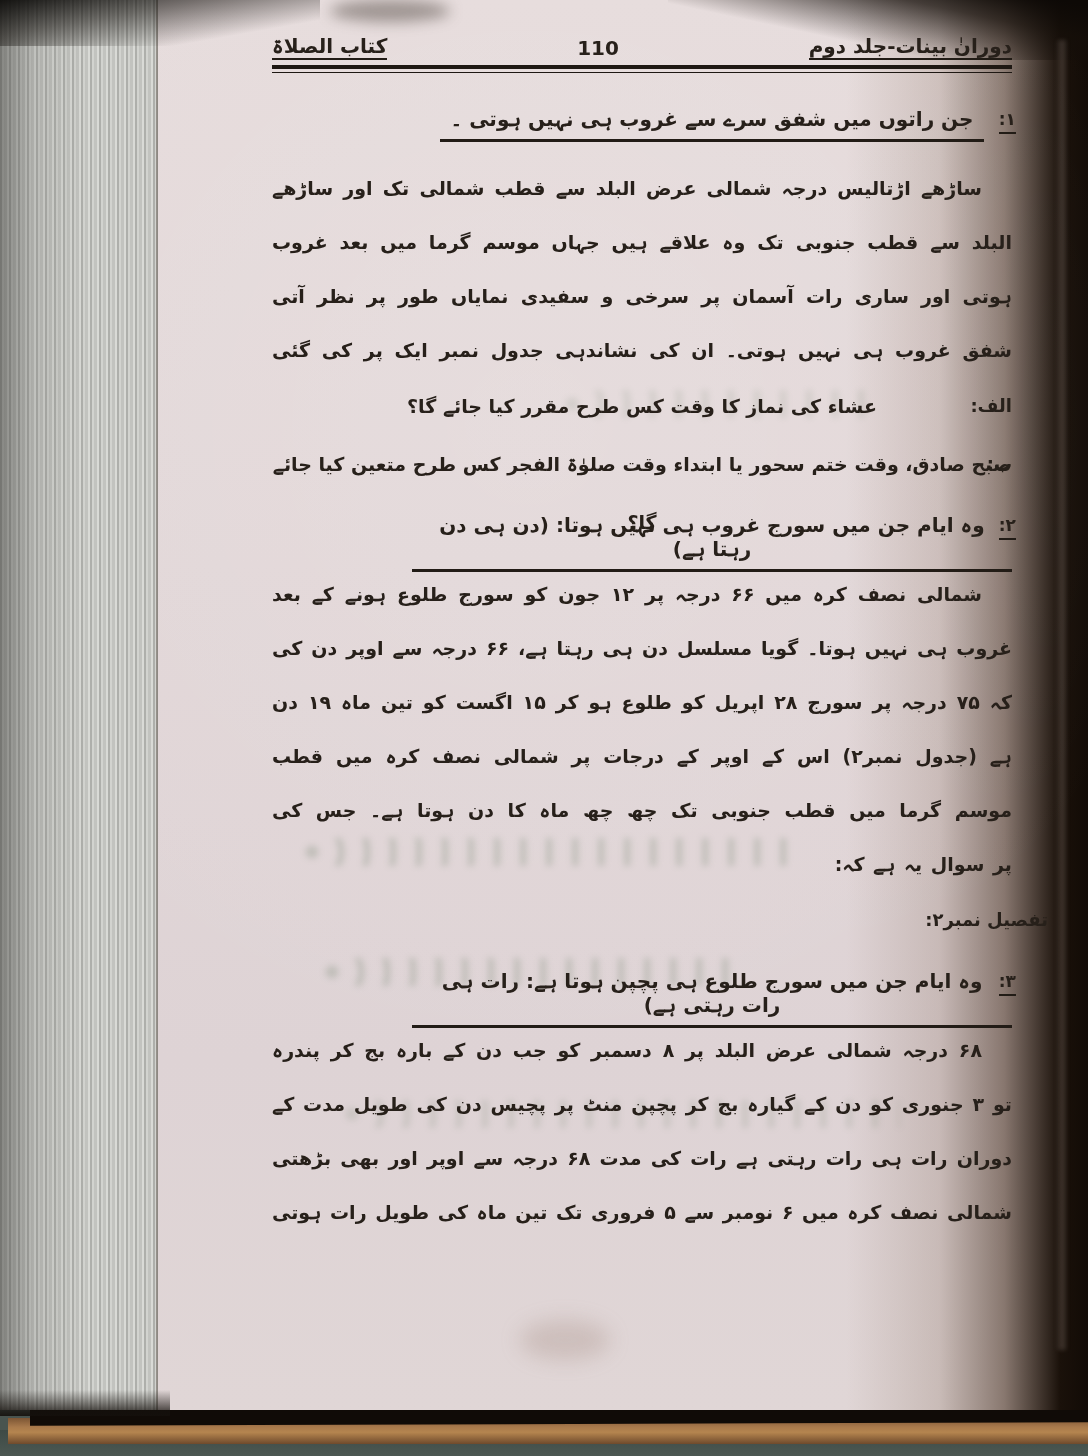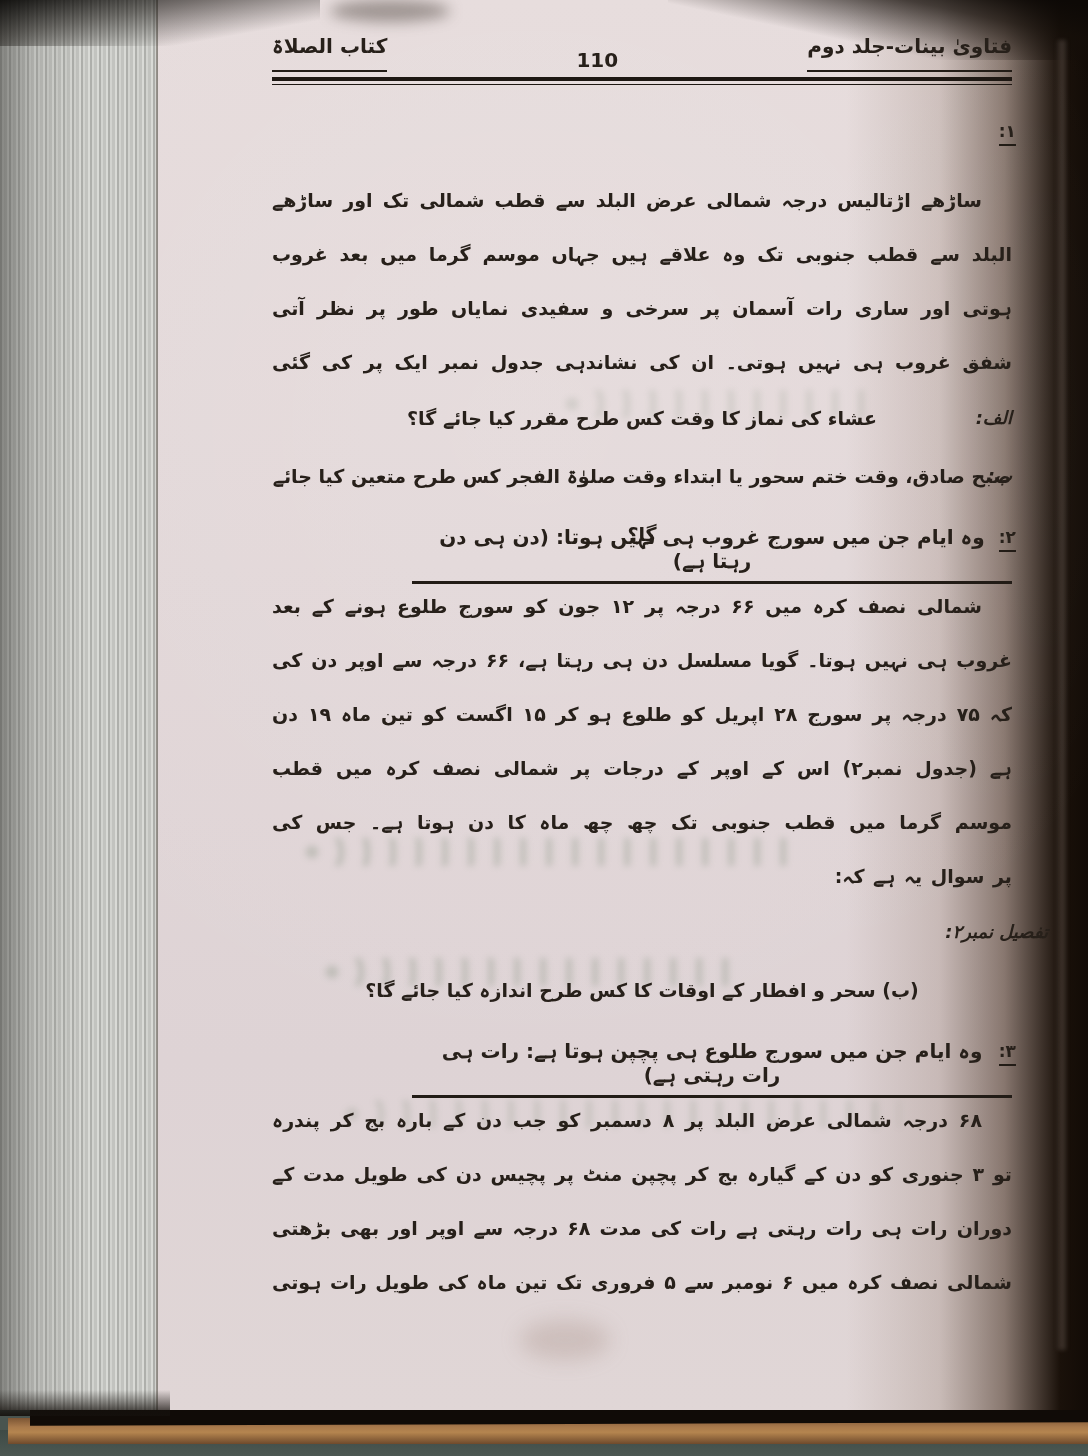--- a/index.html
+++ b/index.html
@@ -33,33 +33,33 @@
     background:linear-gradient(192deg,#0d0906 4%,rgba(20,14,9,.75) 26%,rgba(0,0,0,0) 62%);}
   .top-smudge{position:absolute;left:330px;top:0;width:120px;height:22px;border-radius:50%;
     background:rgba(70,62,55,.45);filter:blur(7px);}
   .gutter-highlight{position:absolute;right:22px;top:40px;bottom:60px;width:8px;background:rgba(215,200,190,.16);filter:blur(2px);}
   
   .ghost{position:absolute;height:28px;filter:blur(3px);opacity:.5;
     background:repeating-radial-gradient(circle at 12px 14px, rgba(116,134,112,.55) 0 5px, rgba(0,0,0,0) 8px 26px);}
   
   .text-col{position:absolute;left:272px;width:740px;top:34px;direction:rtl;color:#27201a;}
   .hdr{display:flex;justify-content:space-between;align-items:flex-end;font-size:20px;font-weight:bold;}
-  .hdr .u{border-bottom:2px solid #221c16;padding-bottom:12px;}
+  .hdr .u{border-bottom:2px solid #221c16;padding-bottom:0;}
   .rule{margin-top:5px;border-top:4px solid #1e1813;border-bottom:1px solid #1e1813;height:3px;}
   .line{font-size:19px;font-weight:bold;line-height:54px;height:54px;overflow:hidden;
     text-align:justify;text-align-last:justify;word-spacing:2px;}
   .line.first{padding-right:30px;}
   .line.start{text-align:left;text-align-last:right;}
   .head-row{position:relative;text-align:center;padding-left:140px;margin:14px 0 10px;height:50px;}
   .head-row .sec-num{position:absolute;right:-4px;top:8px;font-size:17px;font-weight:bold;
     border-bottom:2px solid #221c16;padding-bottom:3px;}
   .head-row .head-text{display:inline-block;font-size:20px;font-weight:bold;
     border-bottom:3px solid #221c16;padding:6px 10px 8px;}
   .sub-row{position:relative;text-align:center;height:58px;line-height:58px;font-size:19px;font-weight:bold;}
-  .sub-row .sub-label{position:absolute;right:0;font-size:18px;font-style:italic;}
+  .sub-row .sub-label{position:absolute;right:0;font-size:18px;}
   .sub-row .sub-label.out{right:-36px;}
   .stain{position:absolute;border-radius:50%;filter:blur(10px);}
 </style>
 </head>
 <body>
 
 <div class="bed"></div>
 <div class="cover-edge"></div>
 <div class="black-strip"></div>
 <div class="stack"></div>
@@ -75,29 +75,30 @@
 
 <div class="ghost" style="left:300px;top:838px;width:500px;"></div>
 <div class="ghost" style="left:320px;top:958px;width:420px;"></div>
 <div class="ghost" style="left:560px;top:390px;width:320px;opacity:.3;"></div>
 <div class="ghost" style="left:340px;top:1100px;width:560px;opacity:.35;"></div>
 <div class="stain" style="left:520px;top:1320px;width:90px;height:40px;background:rgba(150,125,110,.25);"></div>
 
 <div class="text-col">
 
   <div class="hdr">
-    <span class="u">فتاویٰ بینات-جلد دوم</span>
+    <span class="u">دورانٰ بینات-جلد دوم</span>
     <span>110</span>
     <span class="u">کتاب الصلاۃ</span>
   </div>
   <div class="rule"></div>
   <div style="height:14px;"></div>
 
   <div class="head-row">
     <span class="sec-num">۱:</span>
+    <span class="head-text">جن راتوں میں شفق سرے سے غروب ہی نہیں ہوتی ۔</span>
   </div>
   <div class="line first">ساڑھے اڑتالیس درجہ شمالی عرض البلد سے قطب شمالی تک اور ساڑھے اڑتالیس درجہ جنوبی عرض</div>
   <div class="line">البلد سے قطب جنوبی تک وہ علاقے ہیں جہاں موسم گرما میں بعد غروب آفتاب، شفق سرے سے غائب نہیں</div>
   <div class="line">ہوتی اور ساری رات آسمان پر سرخی و سفیدی نمایاں طور پر نظر آتی رہتی ہے۔ جن ایام میں اور جن مقامات پر</div>
   <div class="line">شفق غروب ہی نہیں ہوتی۔ ان کی نشاندہی جدول نمبر ایک پر کی گئی ہے۔ ان مقامات پر سوال یہ ہے کہ:</div>
 
   <div class="sub-row">
     <span class="sub-label">الف:</span>
     <span>عشاء کی نماز کا وقت کس طرح مقرر کیا جائے گا؟</span>
   </div>
@@ -113,23 +114,20 @@
   <div class="line first">شمالی نصف کرہ میں ۶۶ درجہ پر ۱۲ جون کو سورج طلوع ہونے کے بعد ۱۹ دن کی طویل مدت تک</div>
   <div class="line">غروب ہی نہیں ہوتا۔ گویا مسلسل دن ہی رہتا ہے، ۶۶ درجہ سے اوپر دن کی مدت اور بھی بڑھ جاتی ہے۔ حتیٰ</div>
   <div class="line">کہ ۷۵ درجہ پر سورج ۲۸ اپریل کو طلوع ہو کر ۱۵ اگست کو تین ماہ ۱۹ دن کی طویل مدت کے بعد غروب ہوتا</div>
   <div class="line">ہے (جدول نمبر۲) اس کے اوپر کے درجات پر شمالی نصف کرہ میں قطب شمالی تک اور جنوبی نصف کرہ میں</div>
   <div class="line">موسم گرما میں قطب جنوبی تک چھ چھ ماہ کا دن ہوتا ہے۔ جس کی تفصیل جدول نمبر۴ پر موجود ہے۔ ان مقامات</div>
   <div class="line start">پر سوال یہ ہے کہ:</div>
 
   <div class="sub-row">
     <span class="sub-label out">تفصیل نمبر۲:</span>
   </div>
-  <div class="sub-row">
-    <span>(ب) سحر و افطار کے اوقات کا کس طرح اندازہ کیا جائے گا؟</span>
-  </div>
 
   <div class="head-row">
     <span class="sec-num">۳:</span>
     <span class="head-text">وہ ایام جن میں سورج طلوع ہی پچپن ہوتا ہے: رات ہی رات رہتی ہے)</span>
   </div>
   <div class="line first">۶۸ درجہ شمالی عرض البلد پر ۸ دسمبر کو جب دن کے بارہ بج کر پندرہ منٹ پر سورج غروب ہوتا ہے</div>
   <div class="line">تو ۳ جنوری کو دن کے گیارہ بج کر پچپن منٹ پر پچیس دن کی طویل مدت کے بعد طلوع ہوتا ہے گویا اس</div>
   <div class="line">دوران رات ہی رات رہتی ہے رات کی مدت ۶۸ درجہ سے اوپر اور بھی بڑھتی ہی چلی جاتی ہے ۷۵ درجہ پر</div>
   <div class="line">شمالی نصف کرہ میں ۶ نومبر سے ۵ فروری تک تین ماہ کی طویل رات ہوتی ہے اور آگے قطب شمالی اور قطب</div>
 

